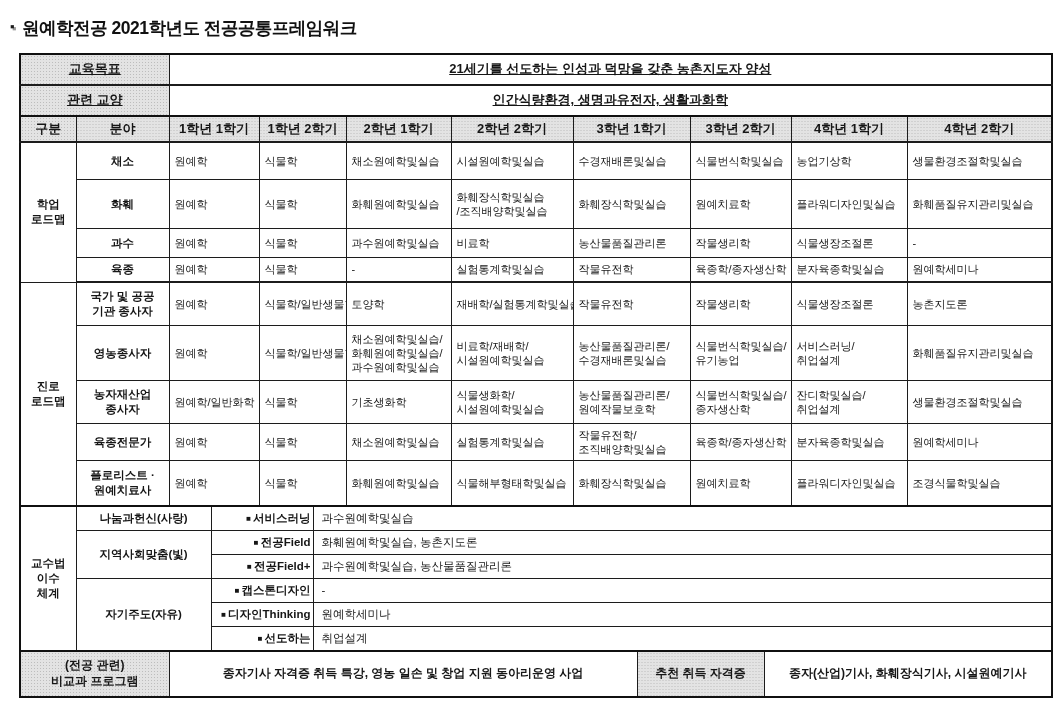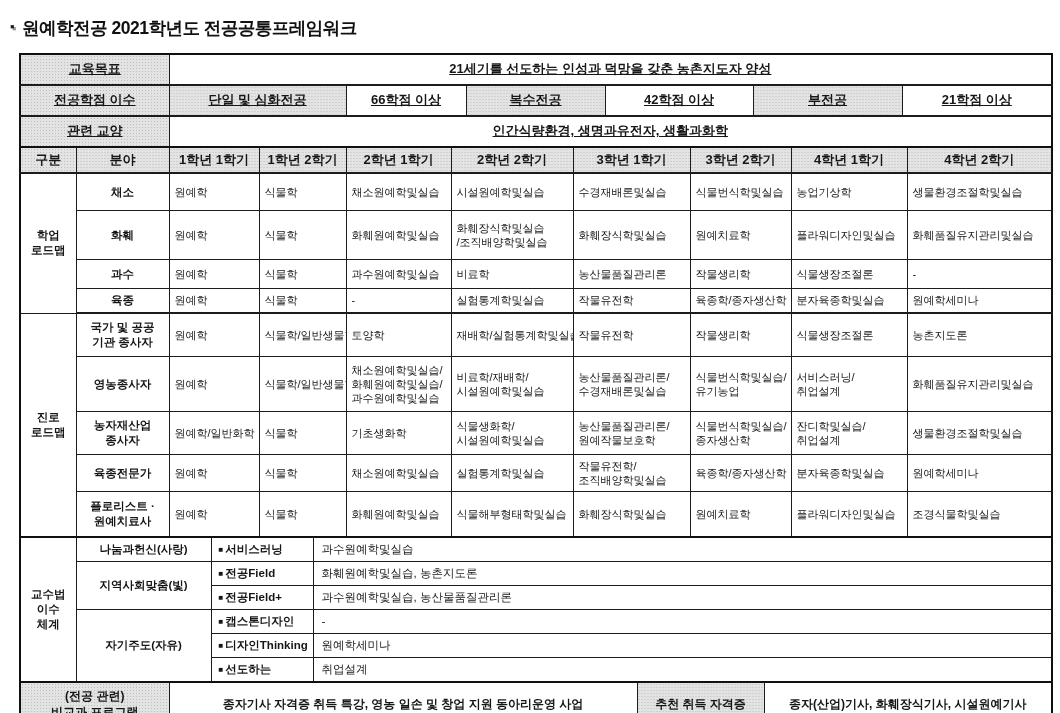--- a/index.html
+++ b/index.html
@@ -55,21 +55,21 @@
   .r-chaeso td{height:34px;}
   .r-hwahwe td{height:46px;}
   .r-gwasu td{height:26px;}
   .r-yukjong td{height:21px;}
   .r-gukga td{height:40px;}
   .r-yeongnong td{height:52px;}
   .r-nongja td{height:40px;}
   .r-yukjeon td{height:34px;}
   .r-florist td{height:42px;}
   .teach-table td{height:21px;}
-  .teach-method{padding-left:7px;font-size:11.5px;font-weight:bold;text-align:left;white-space:pre;margin-left:6px;}
+  .teach-method{padding-left:7px;font-size:11.5px;font-weight:bold;text-align:right;white-space:pre;margin-left:6px;}
   .teach-course{padding-left:8px;font-size:11.5px;text-align:left;white-space:pre;}
   .bullet{font-size:8px;margin-right:2px;vertical-align:1px;}
   .bottom-table td{height:42px;}
 </style>
 </head>
 <body>
 
 <div class="page">
 
   <div class="title-row">
@@ -86,29 +86,20 @@
           <col style="width:120px">
         <col style="width:139px">
           <col style="width:148px">
           <col style="width:149px">
           <col style="width:150px">
       </colgroup>
       <tbody>
           <tr class="thick-bottom">
         <td class="shade b c f13">교육목표</td>
         <td colspan="6" class="b c f13">21세기를 선도하는 인성과 덕망을 갖춘 농촌지도자 양성</td>
-      </tr>
-      <tr class="thick-bottom">
-        <td class="shade b c f13">전공학점 이수</td>
-        <td class="shade b c f13">단일 및 심화전공</td>
-        <td class="b c f13">66학점 이상</td>
-        <td class="shade b c f13">복수전공</td>
-        <td class="b c f13">42학점 이상</td>
-        <td class="shade b c f13">부전공</td>
-        <td class="b c f13">21학점 이상</td>
       </tr>
       <tr>
         <td class="shade b c f13">관련 교양</td>
         <td colspan="6" class="b c f13">인간식량환경, 생명과유전자, 생활과화학</td>
       </tr>
     </tbody>
       </table>
 
     <table>
       <colgroup>

